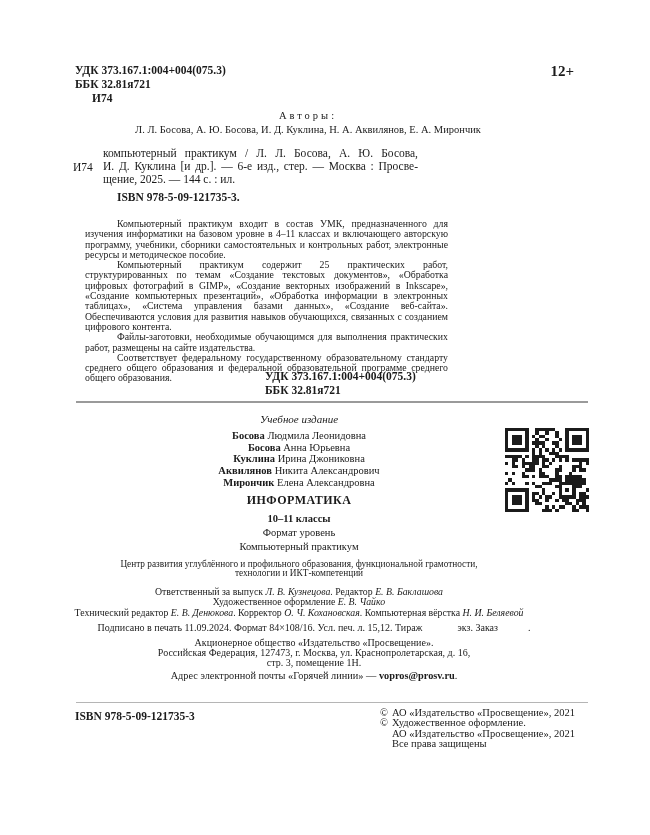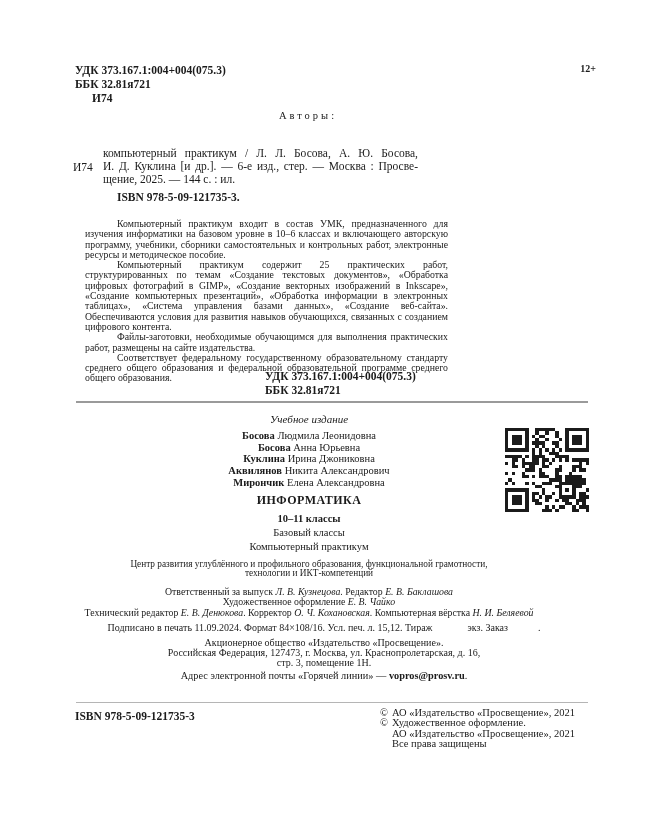--- a/index.html
+++ b/index.html
@@ -4,42 +4,42 @@
 <style>
   html,body { margin:0; padding:0; background:#ffffff; }
   .page {
     position:relative; width:650px; height:835px; background:#ffffff;
     font-family:"Liberation Serif","DejaVu Serif",serif;
     color:#1b1b1b; overflow:hidden;
   }
   
   #sec-head { position:absolute; top:63px; left:75px; font-weight:bold; font-size:11.5px; line-height:14px; }
   #sec-head .idx { padding-left:17px; }
-  #age { position:absolute; top:63px; right:54px; font-weight:bold; font-size:10px; }
+  #age { position:absolute; top:63px; right:76px; font-weight:bold; font-size:15px; }
   
   #sec-authors { position:absolute; top:110px; left:78px; width:460px; text-align:center; }
   .authors-heading { font-size:10.5px; letter-spacing:3px; }
   .authors-line { font-size:10.5px; margin-top:3px; white-space:nowrap; }
   
   #sec-catalog { position:absolute; top:147px; left:103px; width:315px; }
   .cat-idx { position:absolute; left:-30px; top:14px; font-size:11.5px; }
   .cat-line { font-size:11.5px; line-height:13px; }
   .jline { text-align:justify; text-align-last:justify; }
   .ind { padding-left:12px; }
   .cat-isbn { font-size:11.5px; font-weight:bold; margin-top:5px; padding-left:14px; }
   
   #sec-annotation { position:absolute; top:219px; left:85px; width:363px; }
   #sec-annotation p { margin:0; font-size:9.8px; line-height:10.3px; text-align:justify; text-indent:32px; }
   
   #sec-codes { position:absolute; top:370px; left:265px; font-weight:bold; font-size:11.5px; line-height:13.5px; }
   
   .rule1 { position:absolute; top:401px; left:76px; width:512px; height:2px; background:#9a9a9a; }
   .rule2 { position:absolute; top:702px; left:76px; width:512px; height:1px; background:#b5b5b5; }
   
-  #sec-edition { position:absolute; top:411px; left:78px; width:510px; }
+  #sec-edition { position:absolute; top:411px; left:68px; width:510px; }
   .c1 { text-align:center; padding-right:48px; }
   .c2 { text-align:center; padding-right:18px; }
   .ed-kind { font-style:italic; font-size:11px; line-height:13px; margin-top:2px; }
   .ed-authors { margin-top:4px; }
   .ed-author { font-size:10.5px; line-height:11.7px; }
   .ed-title { font-size:12px; font-weight:bold; letter-spacing:0.5px; line-height:13px; margin-top:5px; }
   .ed-grades { font-size:10.5px; line-height:13px; margin-top:5px;font-weight:bold; }
   .ed-level { font-size:10.5px; line-height:13px; margin-top:1px; }
   .ed-subtitle { font-size:10.5px; line-height:13px; margin-top:1px; }
   .ed-notes { margin-top:7px; font-size:9.3px; line-height:9.8px; }
@@ -63,32 +63,33 @@
   <div id="sec-head">
     <div>УДК 373.167.1:004+004(075.3)</div>
     <div>ББК 32.81я721</div>
     <div class="idx">И74</div>
   </div>
 
   <div id="age">12+</div>
 
   <div id="sec-authors">
     <div class="authors-heading">Авторы:</div>
+    <div class="authors-line">Л. Л. Босова, А. Ю. Босова, И. Д. Куклина, Н. А. Аквилянов, Е. А. Мирончик</div>
   </div>
 
   <div id="sec-catalog">
     <span class="cat-idx">И74</span>
     <div class="cat-line jline"><span>компьютерный практикум / Л. Л. Босова, А. Ю. Босова,</span></div>
     <div class="cat-line jline"><span>И. Д. Куклина [и др.]. — 6-е изд., стер. — Москва : Просве-</span></div>
     <div class="cat-line"><span>щение, 2025. — 144 с. : ил.</span></div>
     <div class="cat-isbn">ISBN 978-5-09-121735-3.</div>
   </div>
 
   <div id="sec-annotation">
-    <p>Компьютерный практикум входит в состав УМК, предназначенного для изучения информатики на базовом уровне в 10–6 классах и включающего авторскую программу, учебники, сборники самостоятельных и контрольных работ, электронные ресурсы и методическое пособие.</p>
+    <p>Компьютерный практикум входит в состав УМК, предназначенного для изучения информатики на базовом уровне в 4–11 классах и включающего авторскую программу, учебники, сборники самостоятельных и контрольных работ, электронные ресурсы и методическое пособие.</p>
     <p>Компьютерный практикум содержит 25 практических работ, структурированных по темам «Создание текстовых документов», «Обработка цифровых фотографий в GIMP», «Создание векторных изображений в Inkscape», «Создание компьютерных презентаций», «Обработка информации в электронных таблицах», «Система управления базами данных», «Создание веб-сайта». Обеспечиваются условия для развития навыков обучающихся, связанных с созданием цифрового контента.</p>
     <p>Файлы-заготовки, необходимые обучающимся для выполнения практических работ, размещены на сайте издательства.</p>
     <p>Соответствует федеральному государственному образовательному стандарту среднего общего образования и федеральной образовательной программе среднего общего образования.</p>
   </div>
 
   <div id="sec-codes">
     <div>УДК 373.167.1:004+004(075.3)</div>
     <div>ББК 32.81я721</div>
   </div>
 
@@ -98,21 +99,21 @@
     <div class="ed-kind c1">Учебное издание</div>
     <div class="ed-authors">
       <div class="ed-author c1"><span style="font-weight: bold;">Босова</span><span> Людмила Леонидовна</span></div>
       <div class="ed-author c1"><span style="font-weight: bold;">Босова</span><span> Анна Юрьевна</span></div>
       <div class="ed-author c1"><span style="font-weight: bold;">Куклина</span><span> Ирина Джониковна</span></div>
       <div class="ed-author c1"><span style="font-weight: bold;">Аквилянов</span><span> Никита Александрович</span></div>
       <div class="ed-author c1"><span style="font-weight: bold;">Мирончик</span><span> Елена Александровна</span></div>
     </div>
     <div class="ed-title c1">ИНФОРМАТИКА</div>
     <div class="ed-grades c1">10–11 классы</div>
-    <div class="ed-level c1">Базовый классы</div>
+    <div class="ed-level c1">Формат уровень</div>
     <div class="ed-subtitle c1">Компьютерный практикум</div>
     <div class="ed-notes c1">
       <div>Центр развития углублённого и профильного образования, функциональной грамотности,</div>
       <div>технологии и ИКТ-компетенций</div>
     </div>
     <div class="ed-staff c1">
       <div><span>Ответственный за выпуск </span><span style="font-style: italic;">Л. В. Кузнецова</span><span>. Редактор </span><span style="font-style: italic;">Е. В. Баклашова</span></div>
       <div><span>Художественное оформление </span><span style="font-style: italic;">Е. В. Чайко</span></div>
       <div><span>Технический редактор </span><span style="font-style: italic;">Е. В. Денюкова</span><span>. Корректор </span><span style="font-style: italic;">О. Ч. Кохановская</span><span>. Компьютерная вёрстка </span><span style="font-style: italic;">Н. И. Беляевой</span></div>
     </div>

